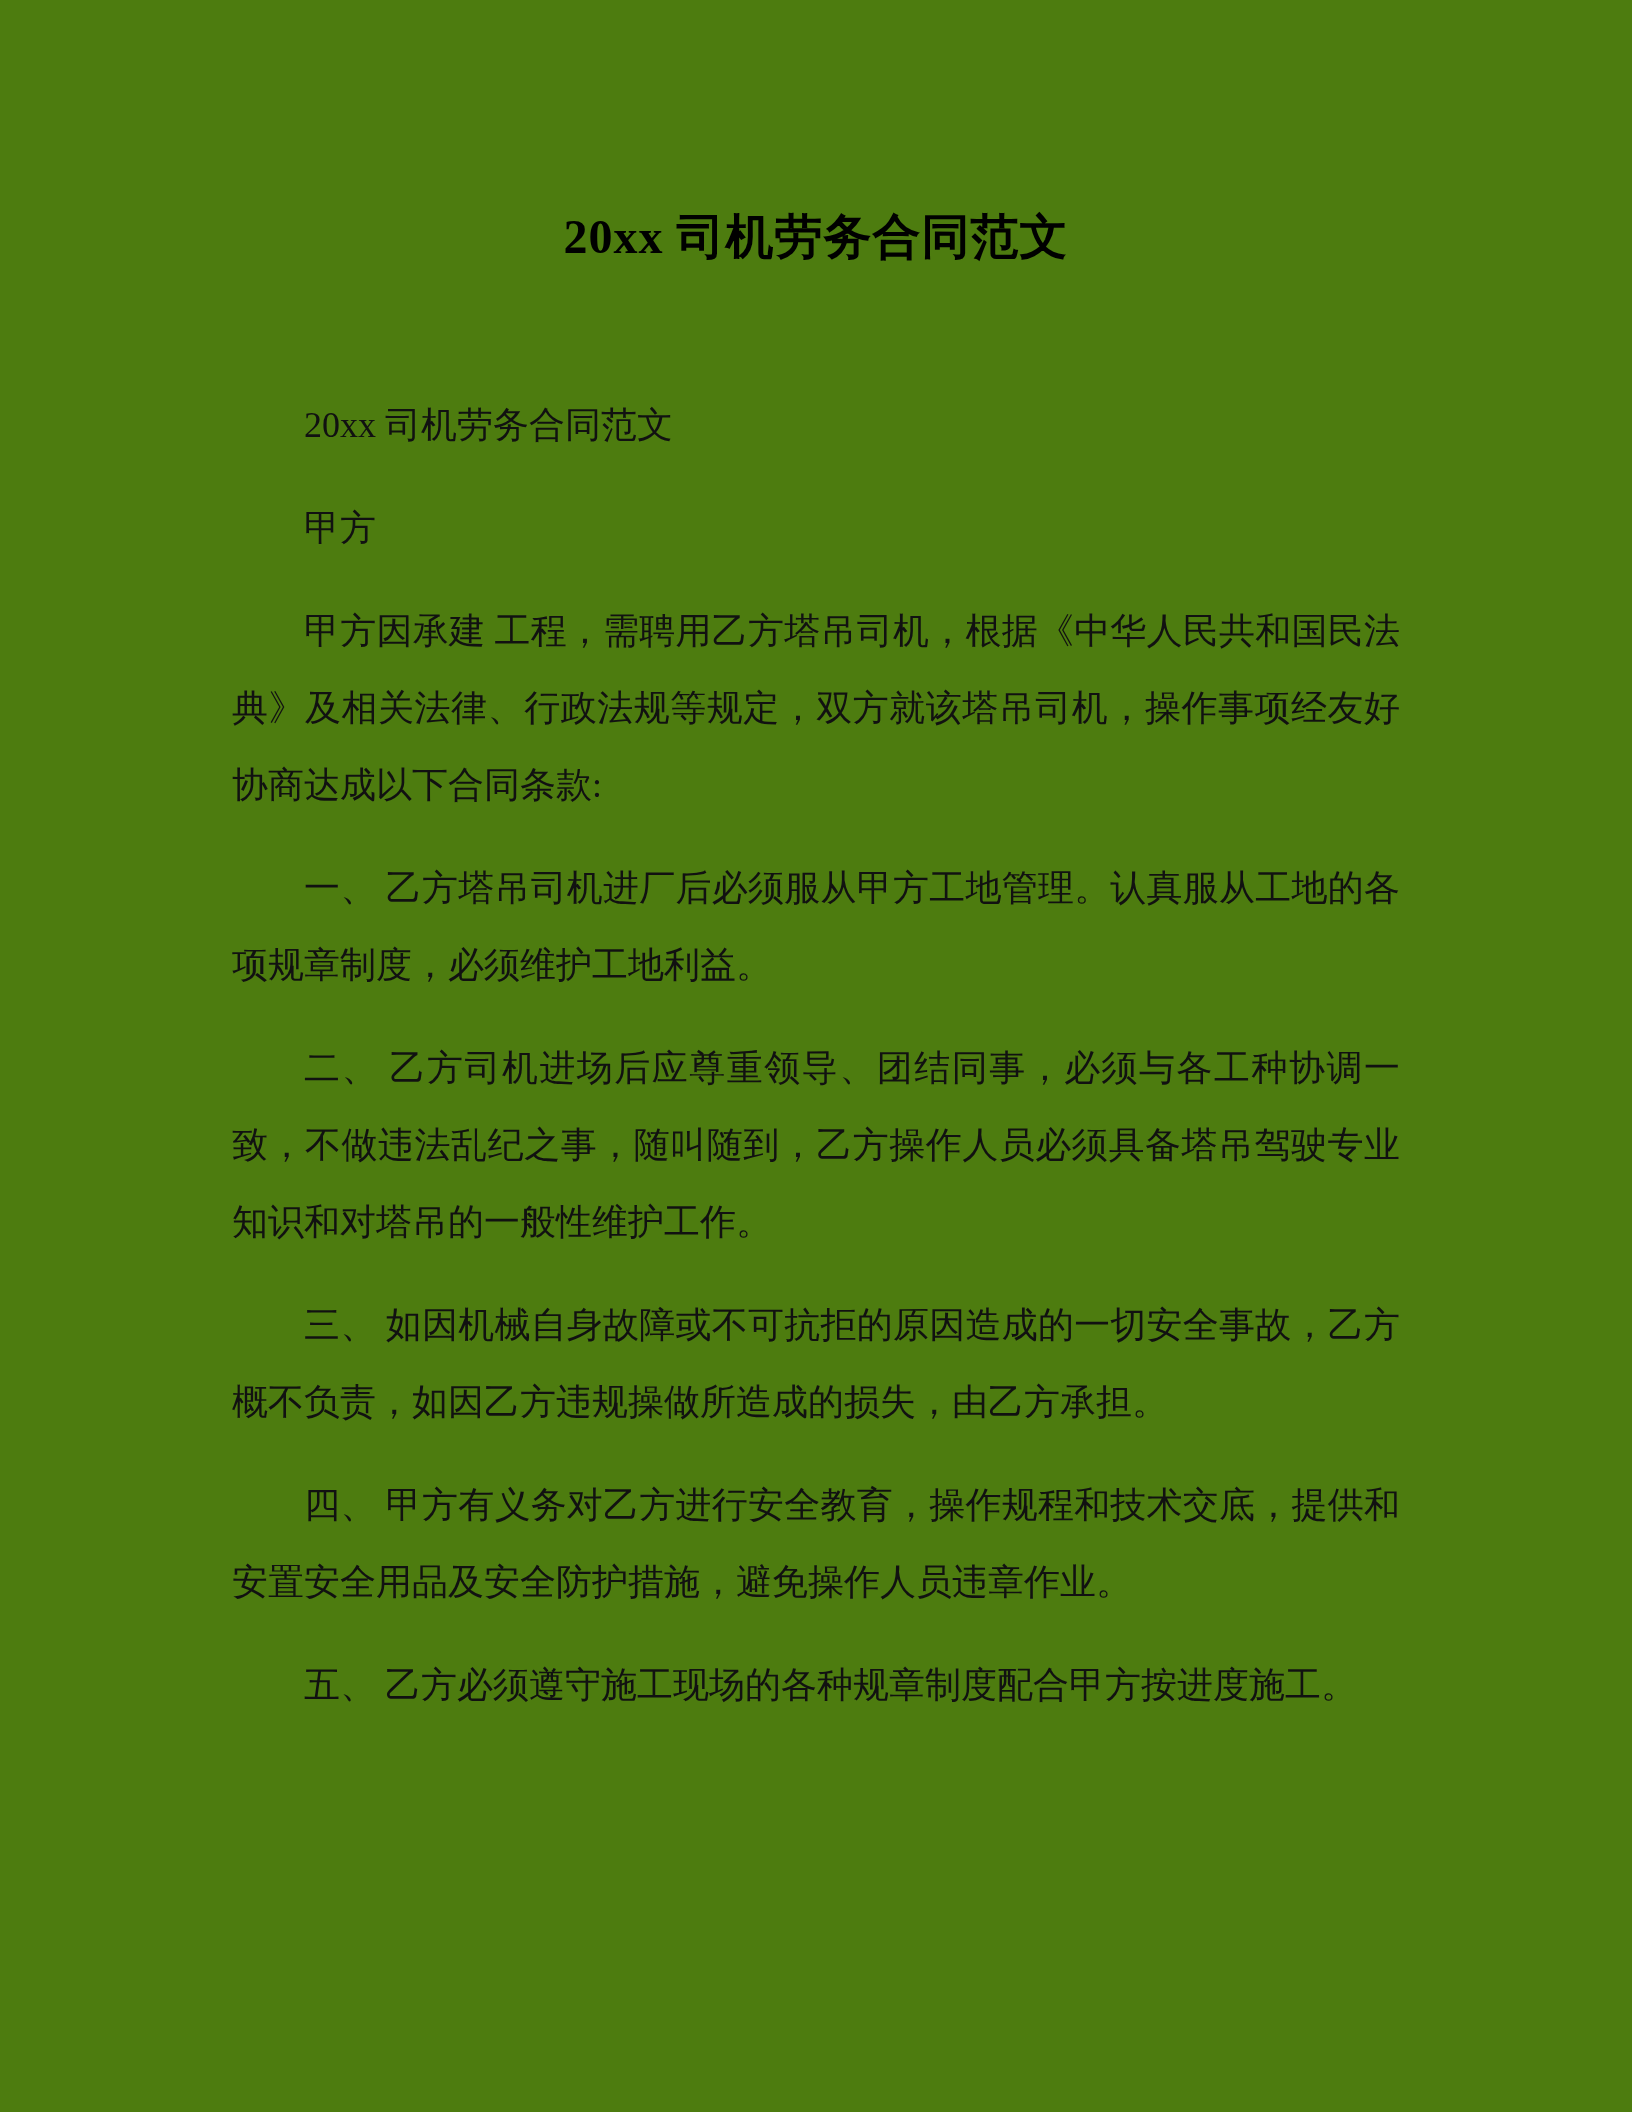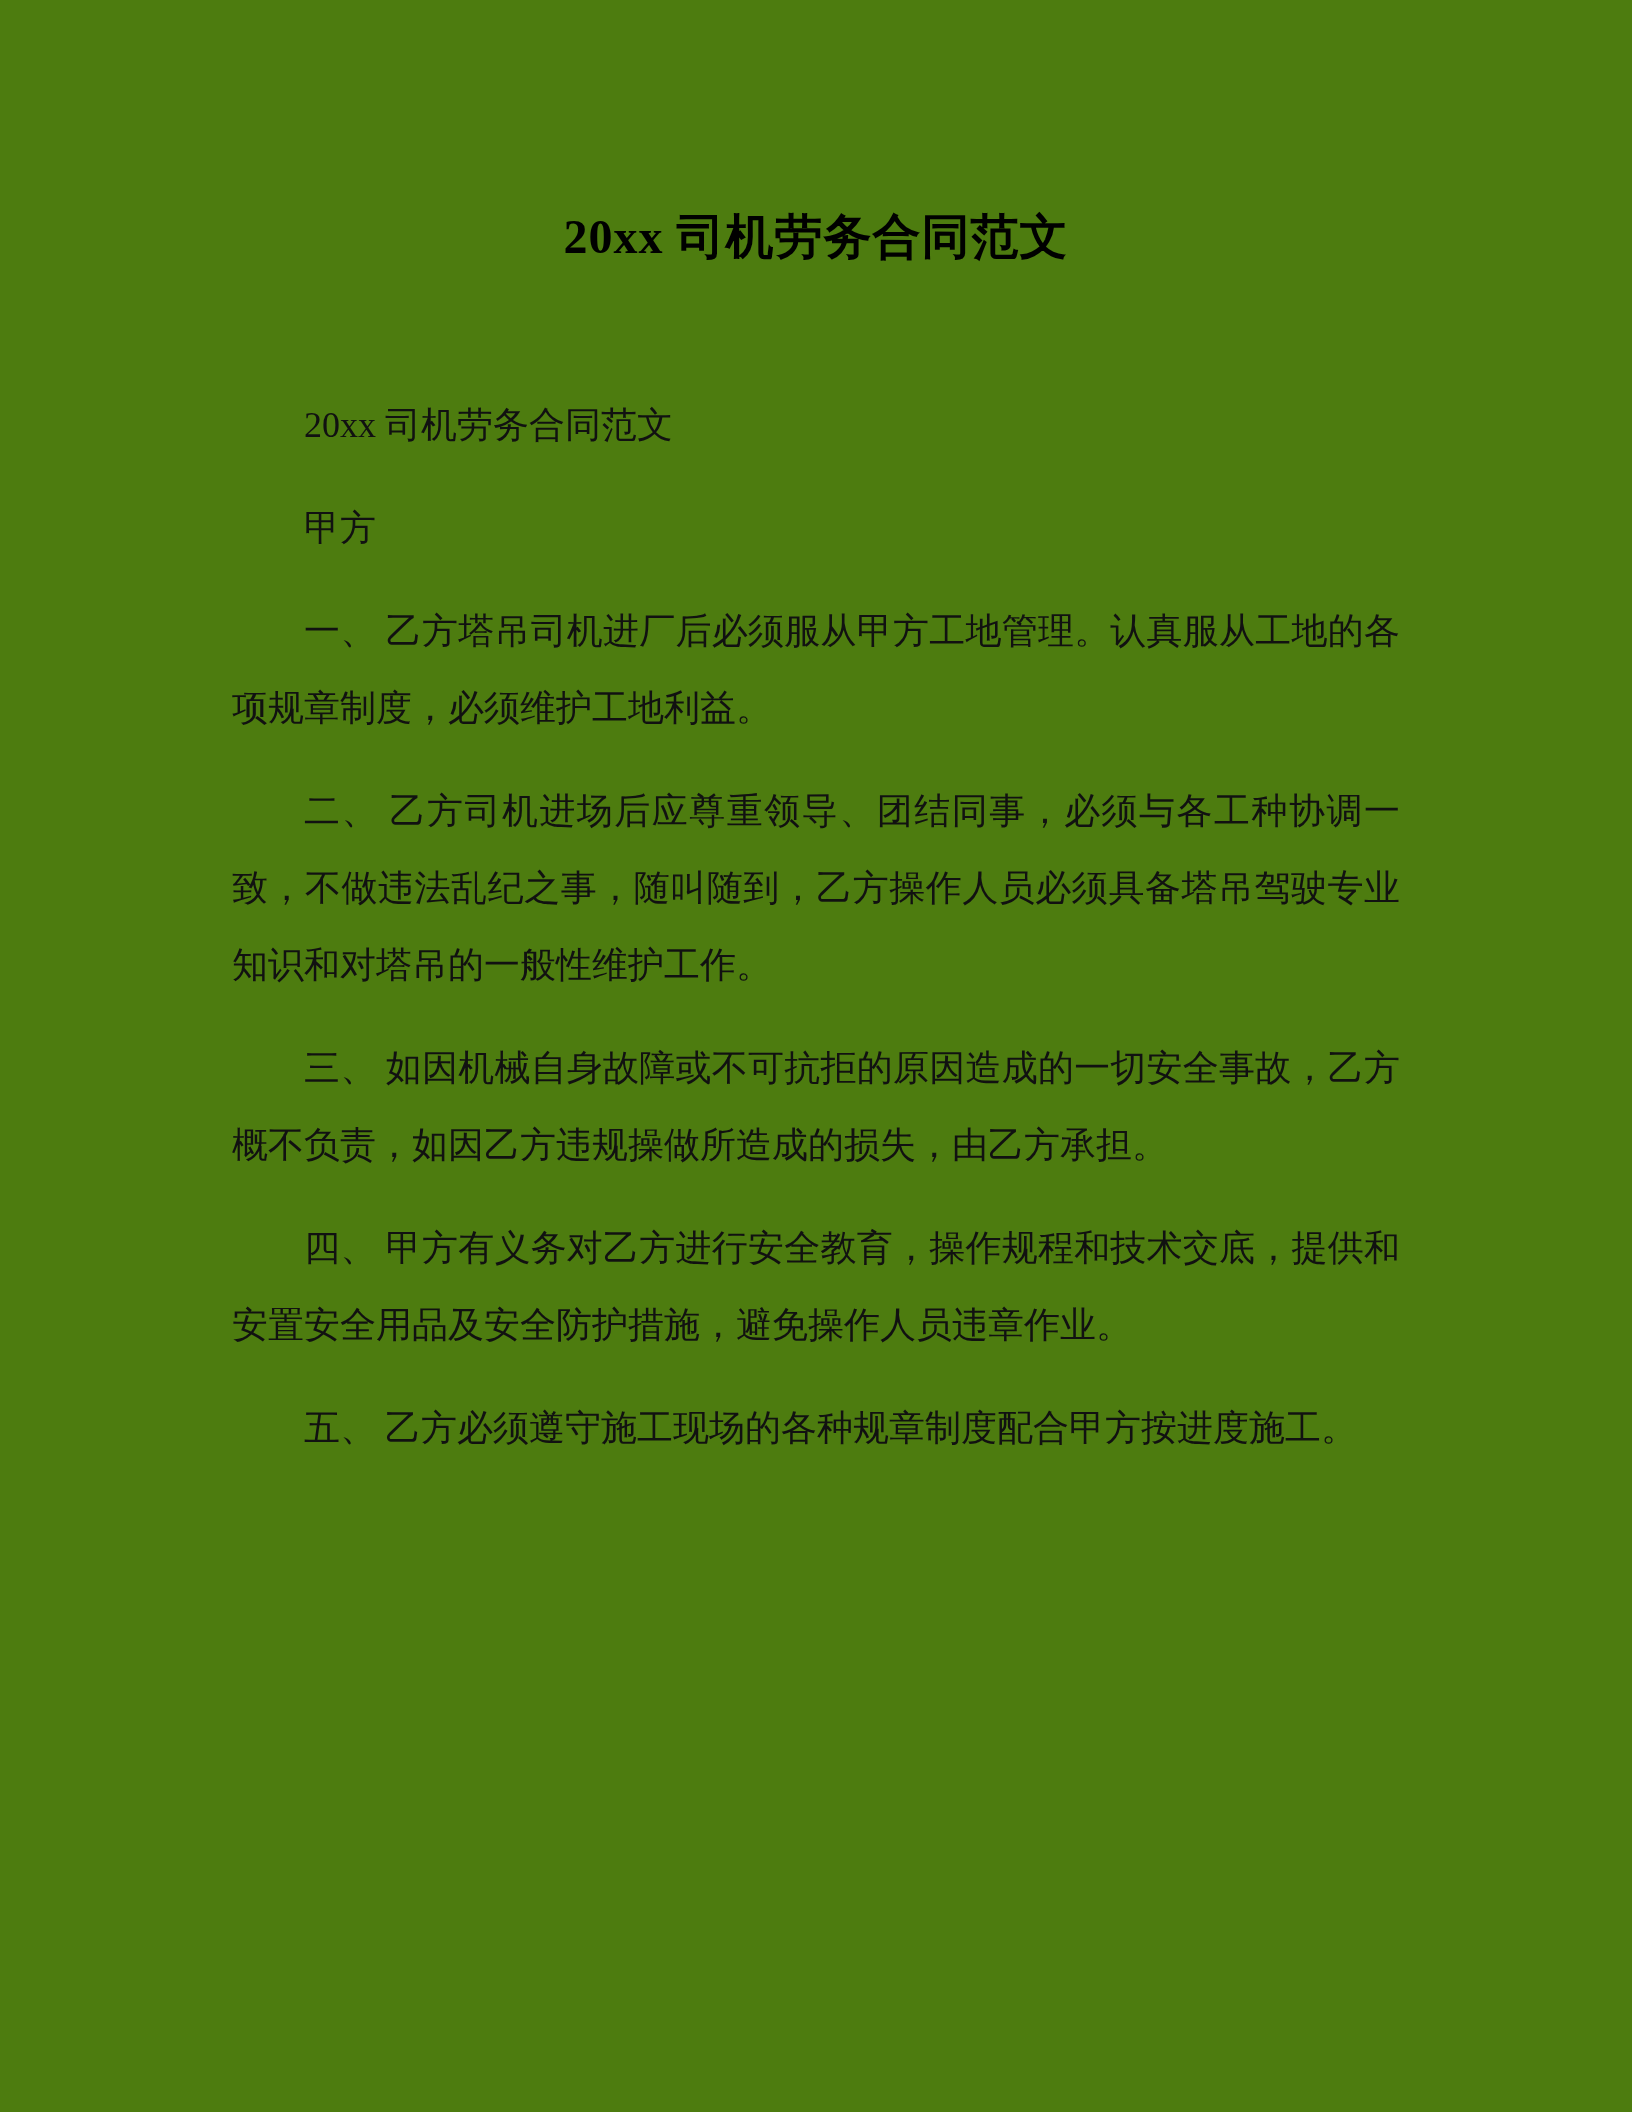--- a/index.html
+++ b/index.html
@@ -43,19 +43,20 @@
 </head>
 <body>
 
 <div class="page">
   <h1 class="doc-title">20xx 司机劳务合同范文</h1>
 
   <div class="doc-body">
 
   <p>20xx 司机劳务合同范文</p>
       <p>甲方</p>
+      <p>甲方因承建 工程，需聘用乙方塔吊司机，根据《中华人民共和国民法典》及相关法律、行政法规等规定，双方就该塔吊司机，操作事项经友好协商达成以下合同条款:</p>
       <p>一、 乙方塔吊司机进厂后必须服从甲方工地管理。认真服从工地的各项规章制度，必须维护工地利益。</p>
       <p>二、 乙方司机进场后应尊重领导、团结同事，必须与各工种协调一致，不做违法乱纪之事，随叫随到，乙方操作人员必须具备塔吊驾驶专业知识和对塔吊的一般性维护工作。</p>
       <p>三、 如因机械自身故障或不可抗拒的原因造成的一切安全事故，乙方概不负责，如因乙方违规操做所造成的损失，由乙方承担。</p>
       <p>四、 甲方有义务对乙方进行安全教育，操作规程和技术交底，提供和安置安全用品及安全防护措施，避免操作人员违章作业。</p>
       <p>五、 乙方必须遵守施工现场的各种规章制度配合甲方按进度施工。</p>
     </div>
 </div>
 
 </body></html>

